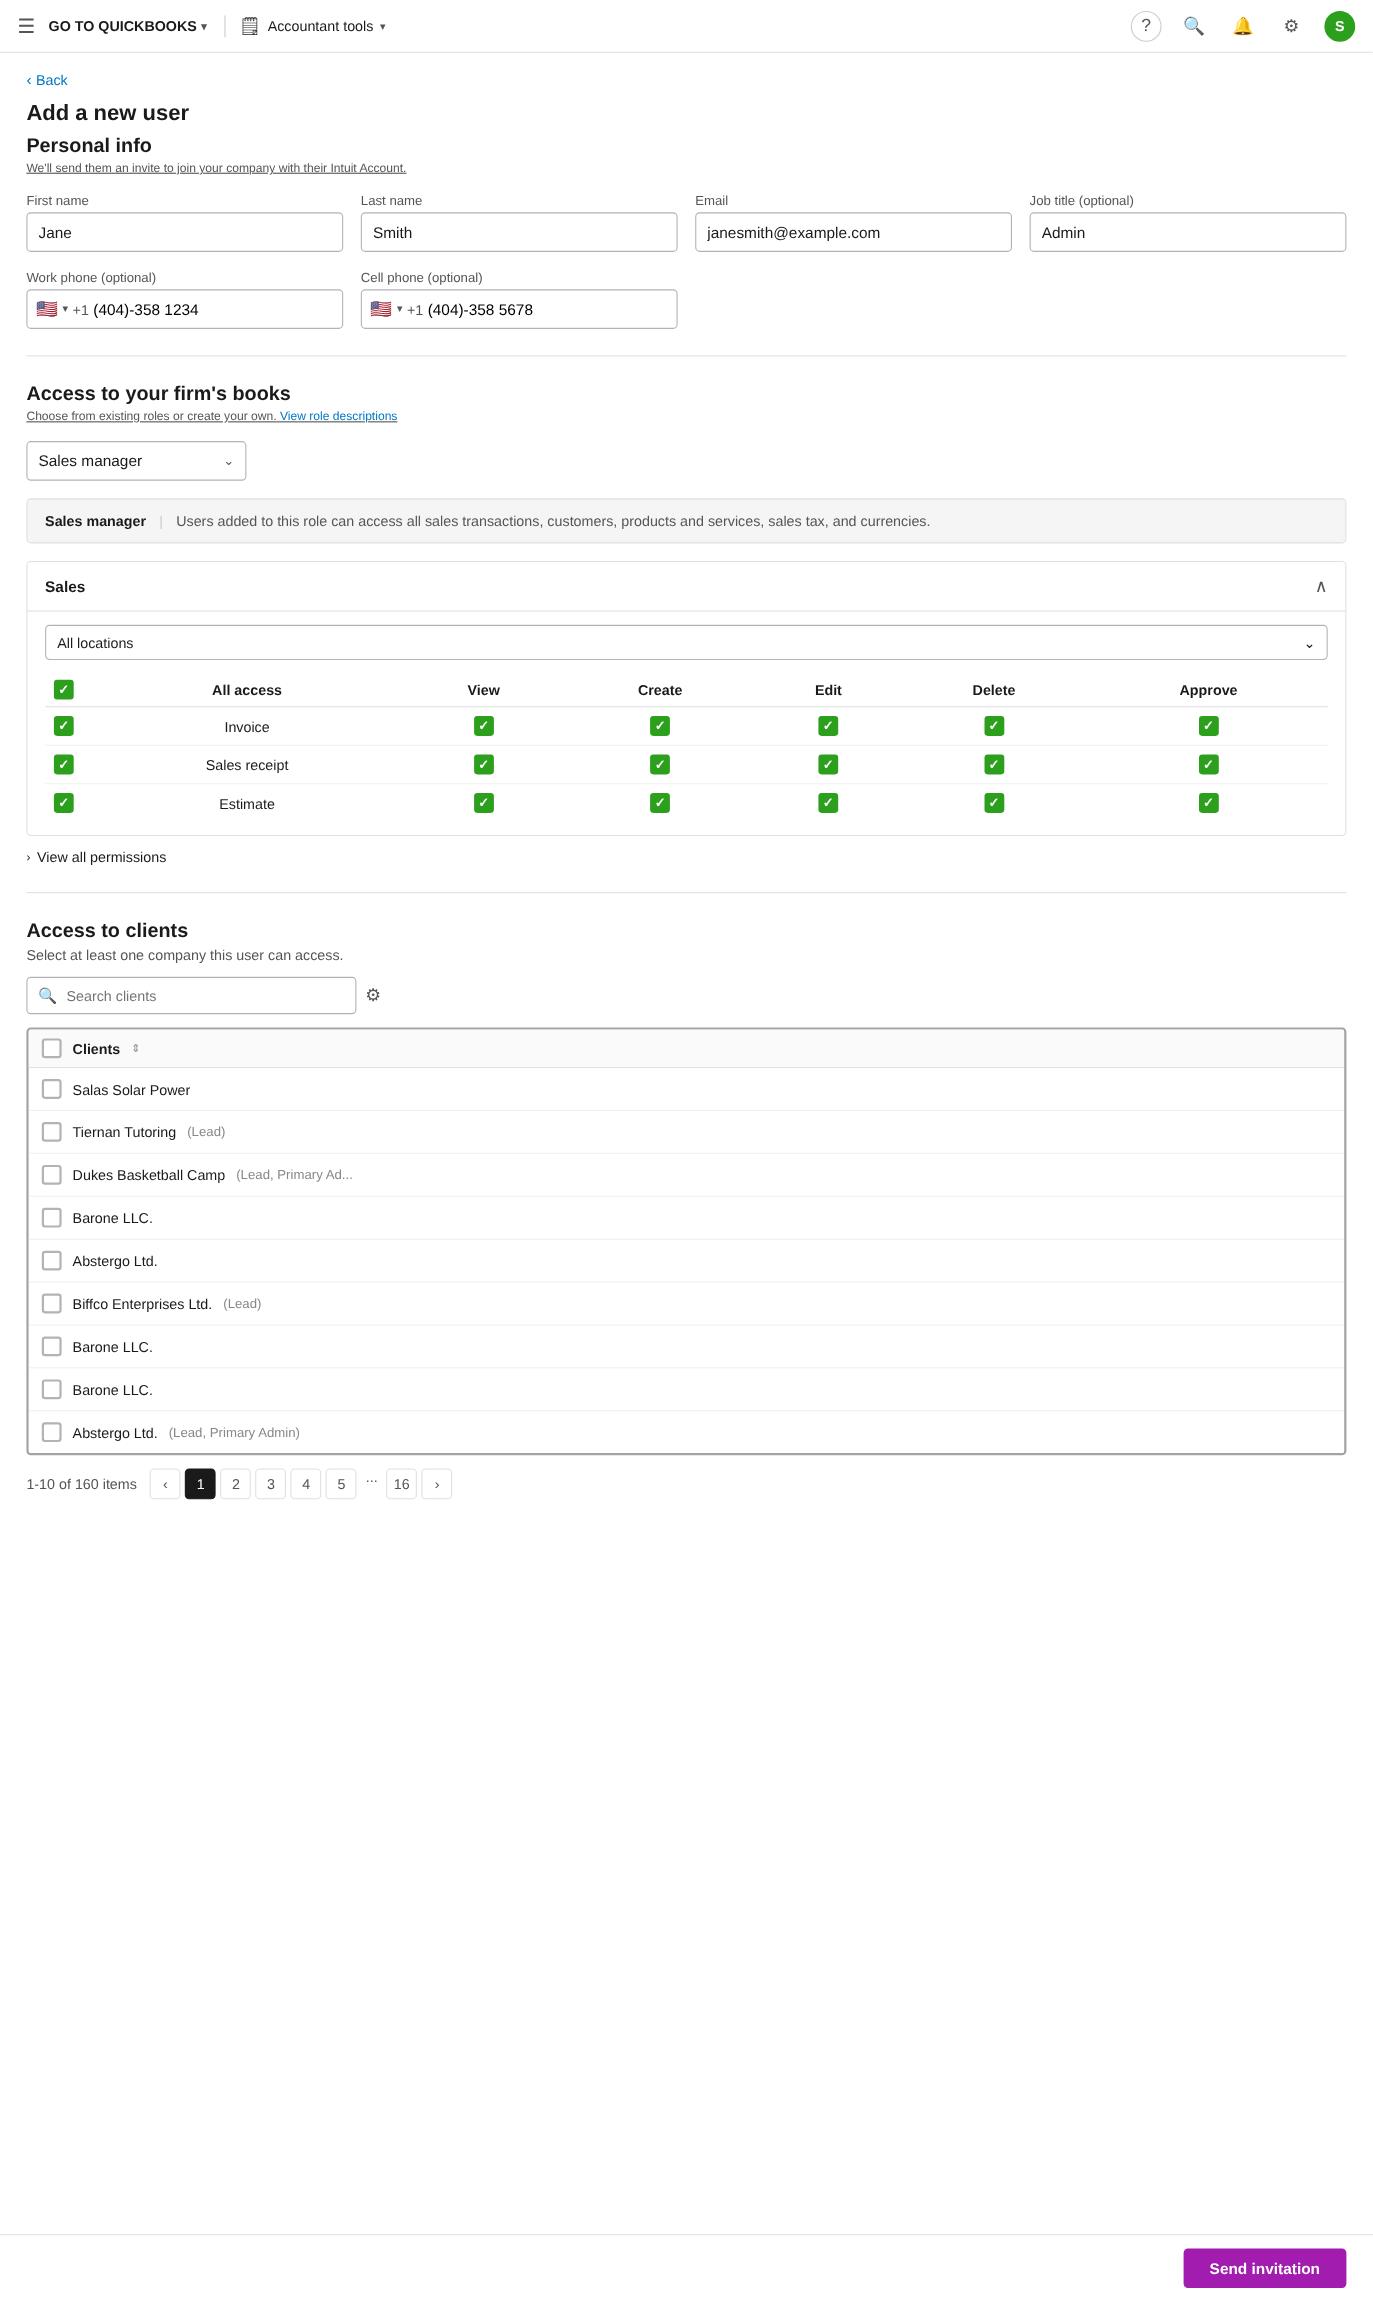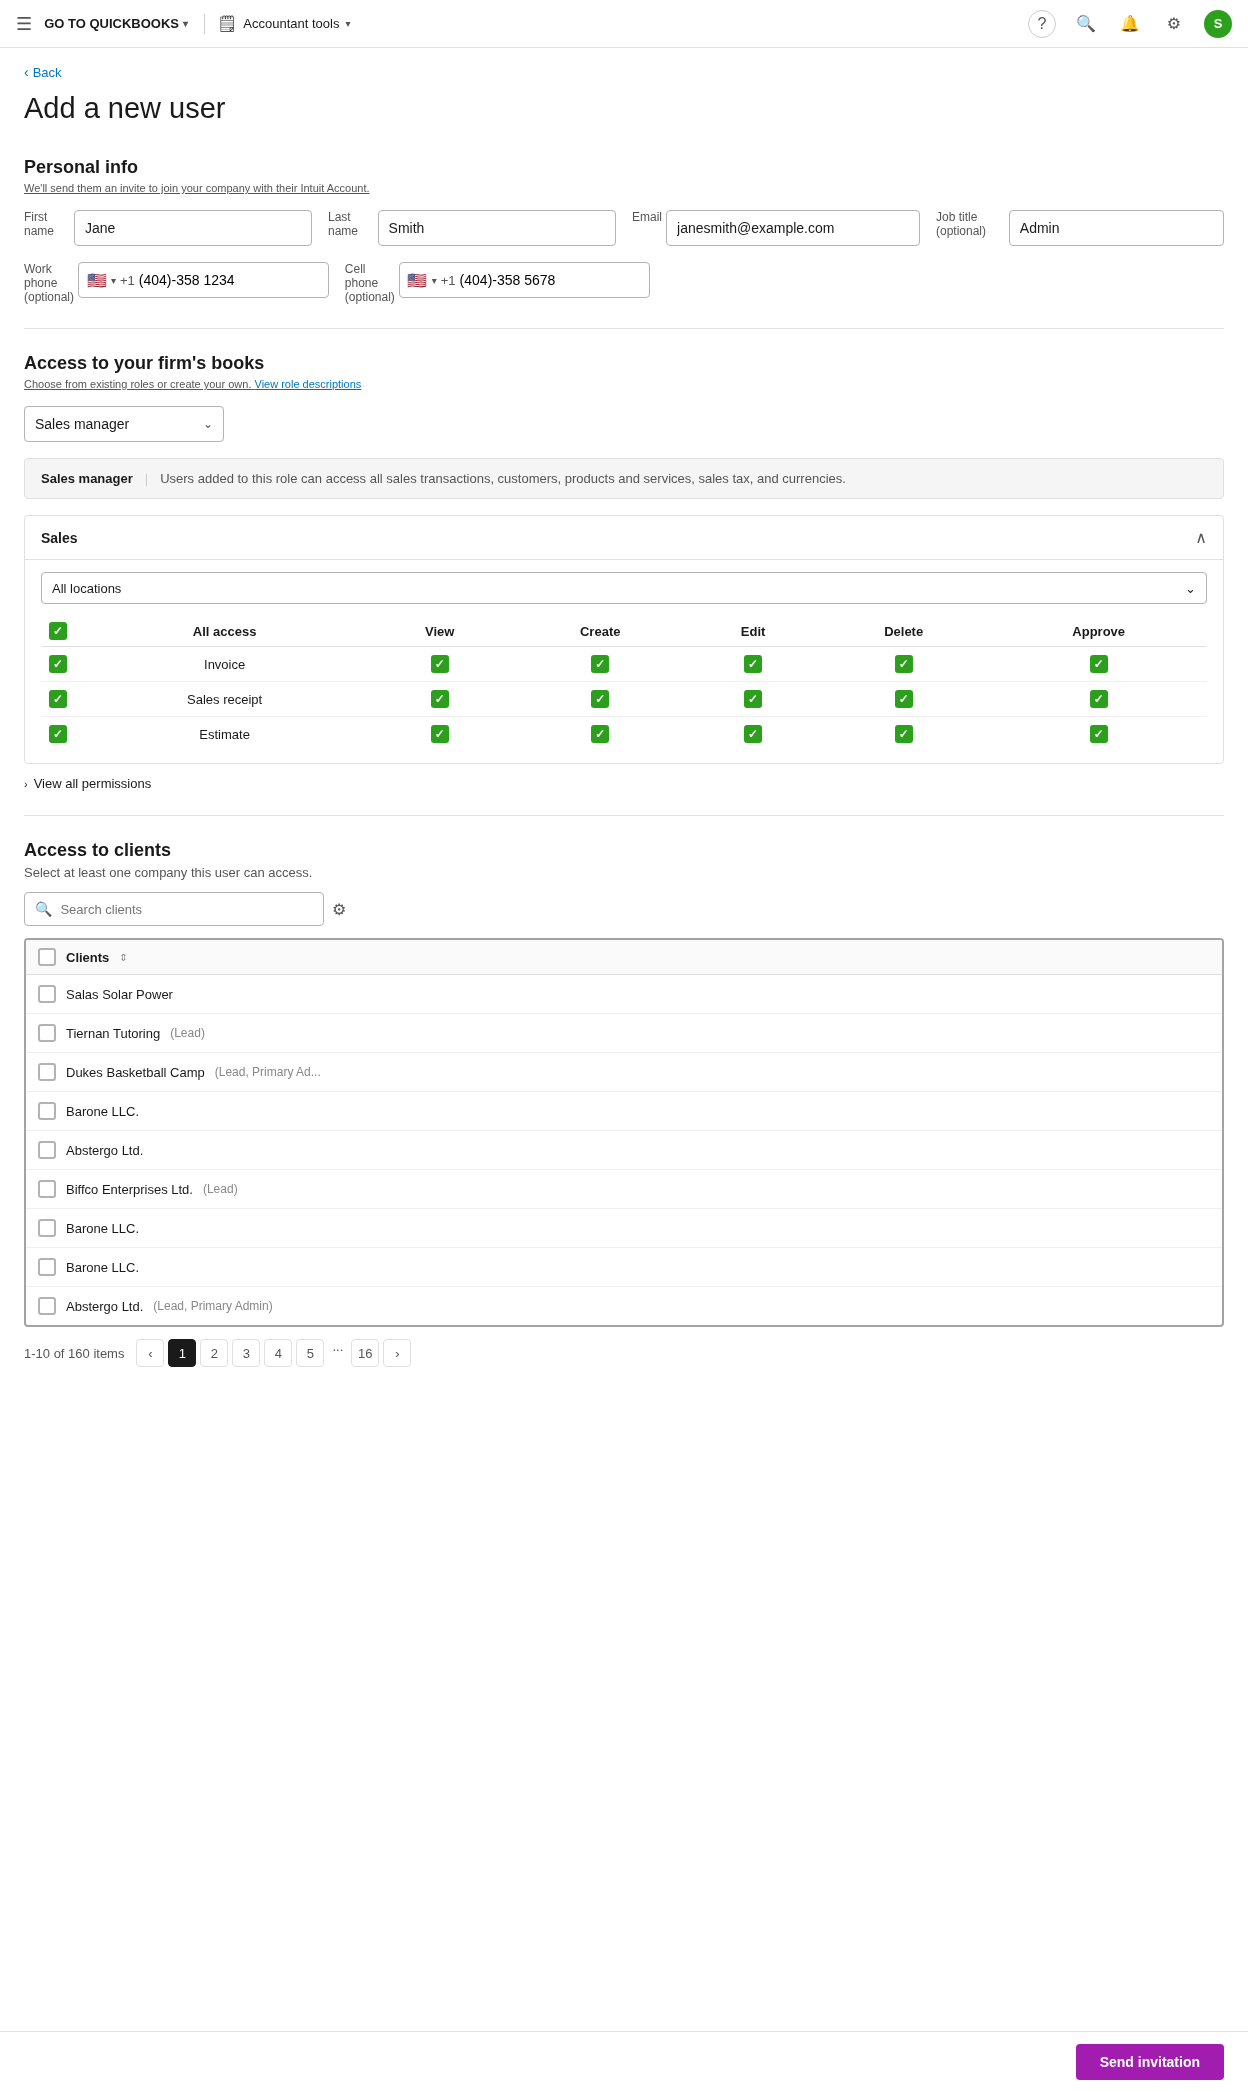--- a/index.html
+++ b/index.html
@@ -27,30 +27,30 @@
     .nav-icons { display: flex; align-items: center; gap: 16px; }
     .nav-icon { width: 28px; height: 28px; display: flex; align-items: center; justify-content: center; cursor: pointer; font-size: 16px; color: #555; border-radius: 50%; }
     .nav-avatar { width: 28px; height: 28px; border-radius: 50%; background: #2ca01c; color: #fff; display: flex; align-items: center; justify-content: center; font-weight: 700; font-size: 13px; cursor: pointer; }
 
     
     .main { padding: 16px 24px; max-width: 1248px; }
 
     .back-link { color: #0077c5; font-size: 13px; cursor: pointer; display: flex; align-items: center; gap: 4px; margin-bottom: 12px; }
     .back-link .arrow { font-size: 14px; }
 
-    .page-title { font-size: 29px; font-weight: 400; margin-bottom: 32px; }
+    .page-title { font-size: 20px; font-weight: 700; margin-bottom: 7px; }
 
     
     .section-title { font-size: 18px; font-weight: 700; margin-bottom: 4px; }
     .section-subtitle { font-size: 11px; color: #555; margin-bottom: 16px; text-decoration: underline; }
     .section-divider { border: none; border-top: 1px solid #e0e0e0; margin: 24px 0; }
 
     
     .form-row { display: flex; gap: 16px; margin-bottom: 16px; }
-    .form-group { display: flex; gap: 4px; flex: 1; }
+    .form-group { display: flex; flex-direction: column; gap: 4px; flex: 1; }
     .form-label { font-size: 12px; color: #555; }
     .form-input {
       height: 36px; border: 1px solid #b3b3b3; border-radius: 4px; padding: 0 10px;
       font-size: 14px; color: #1a1a1a; outline: none; width: 100%;
     }
 
     
     .phone-input-group { display: flex; align-items: center; border: 1px solid #b3b3b3; border-radius: 4px; height: 36px; padding: 0 8px; gap: 4px; }
     .phone-flag { font-size: 16px; }
     .phone-code { font-size: 13px; color: #555; }

